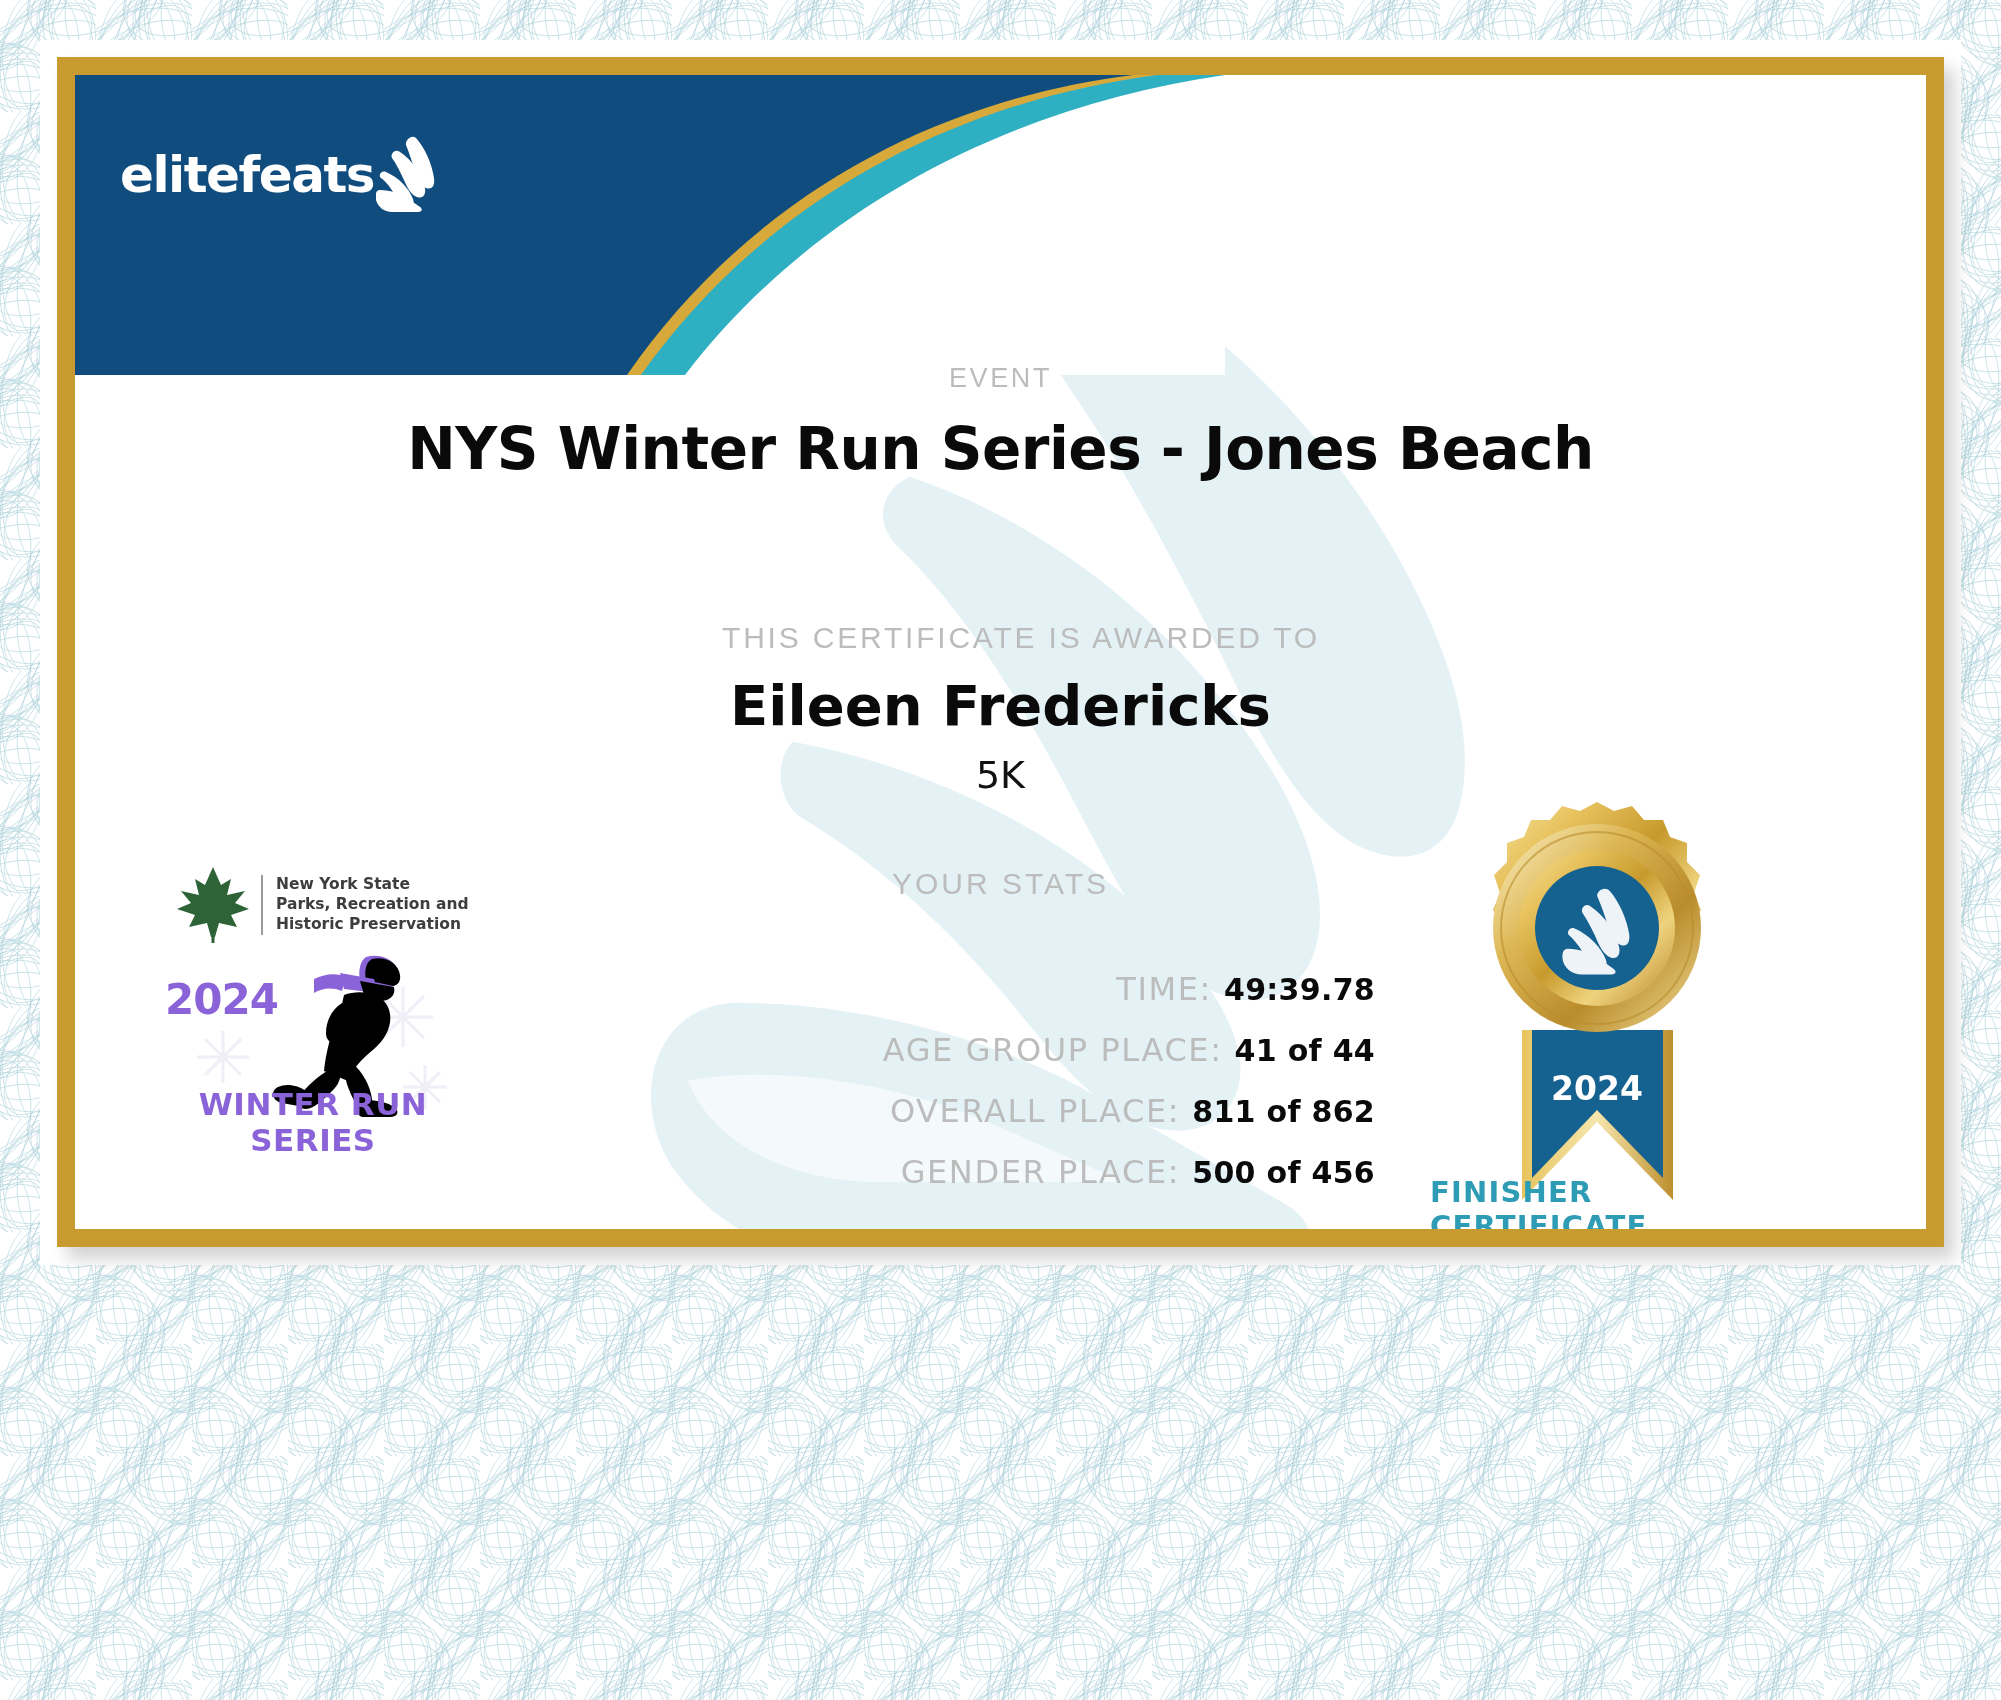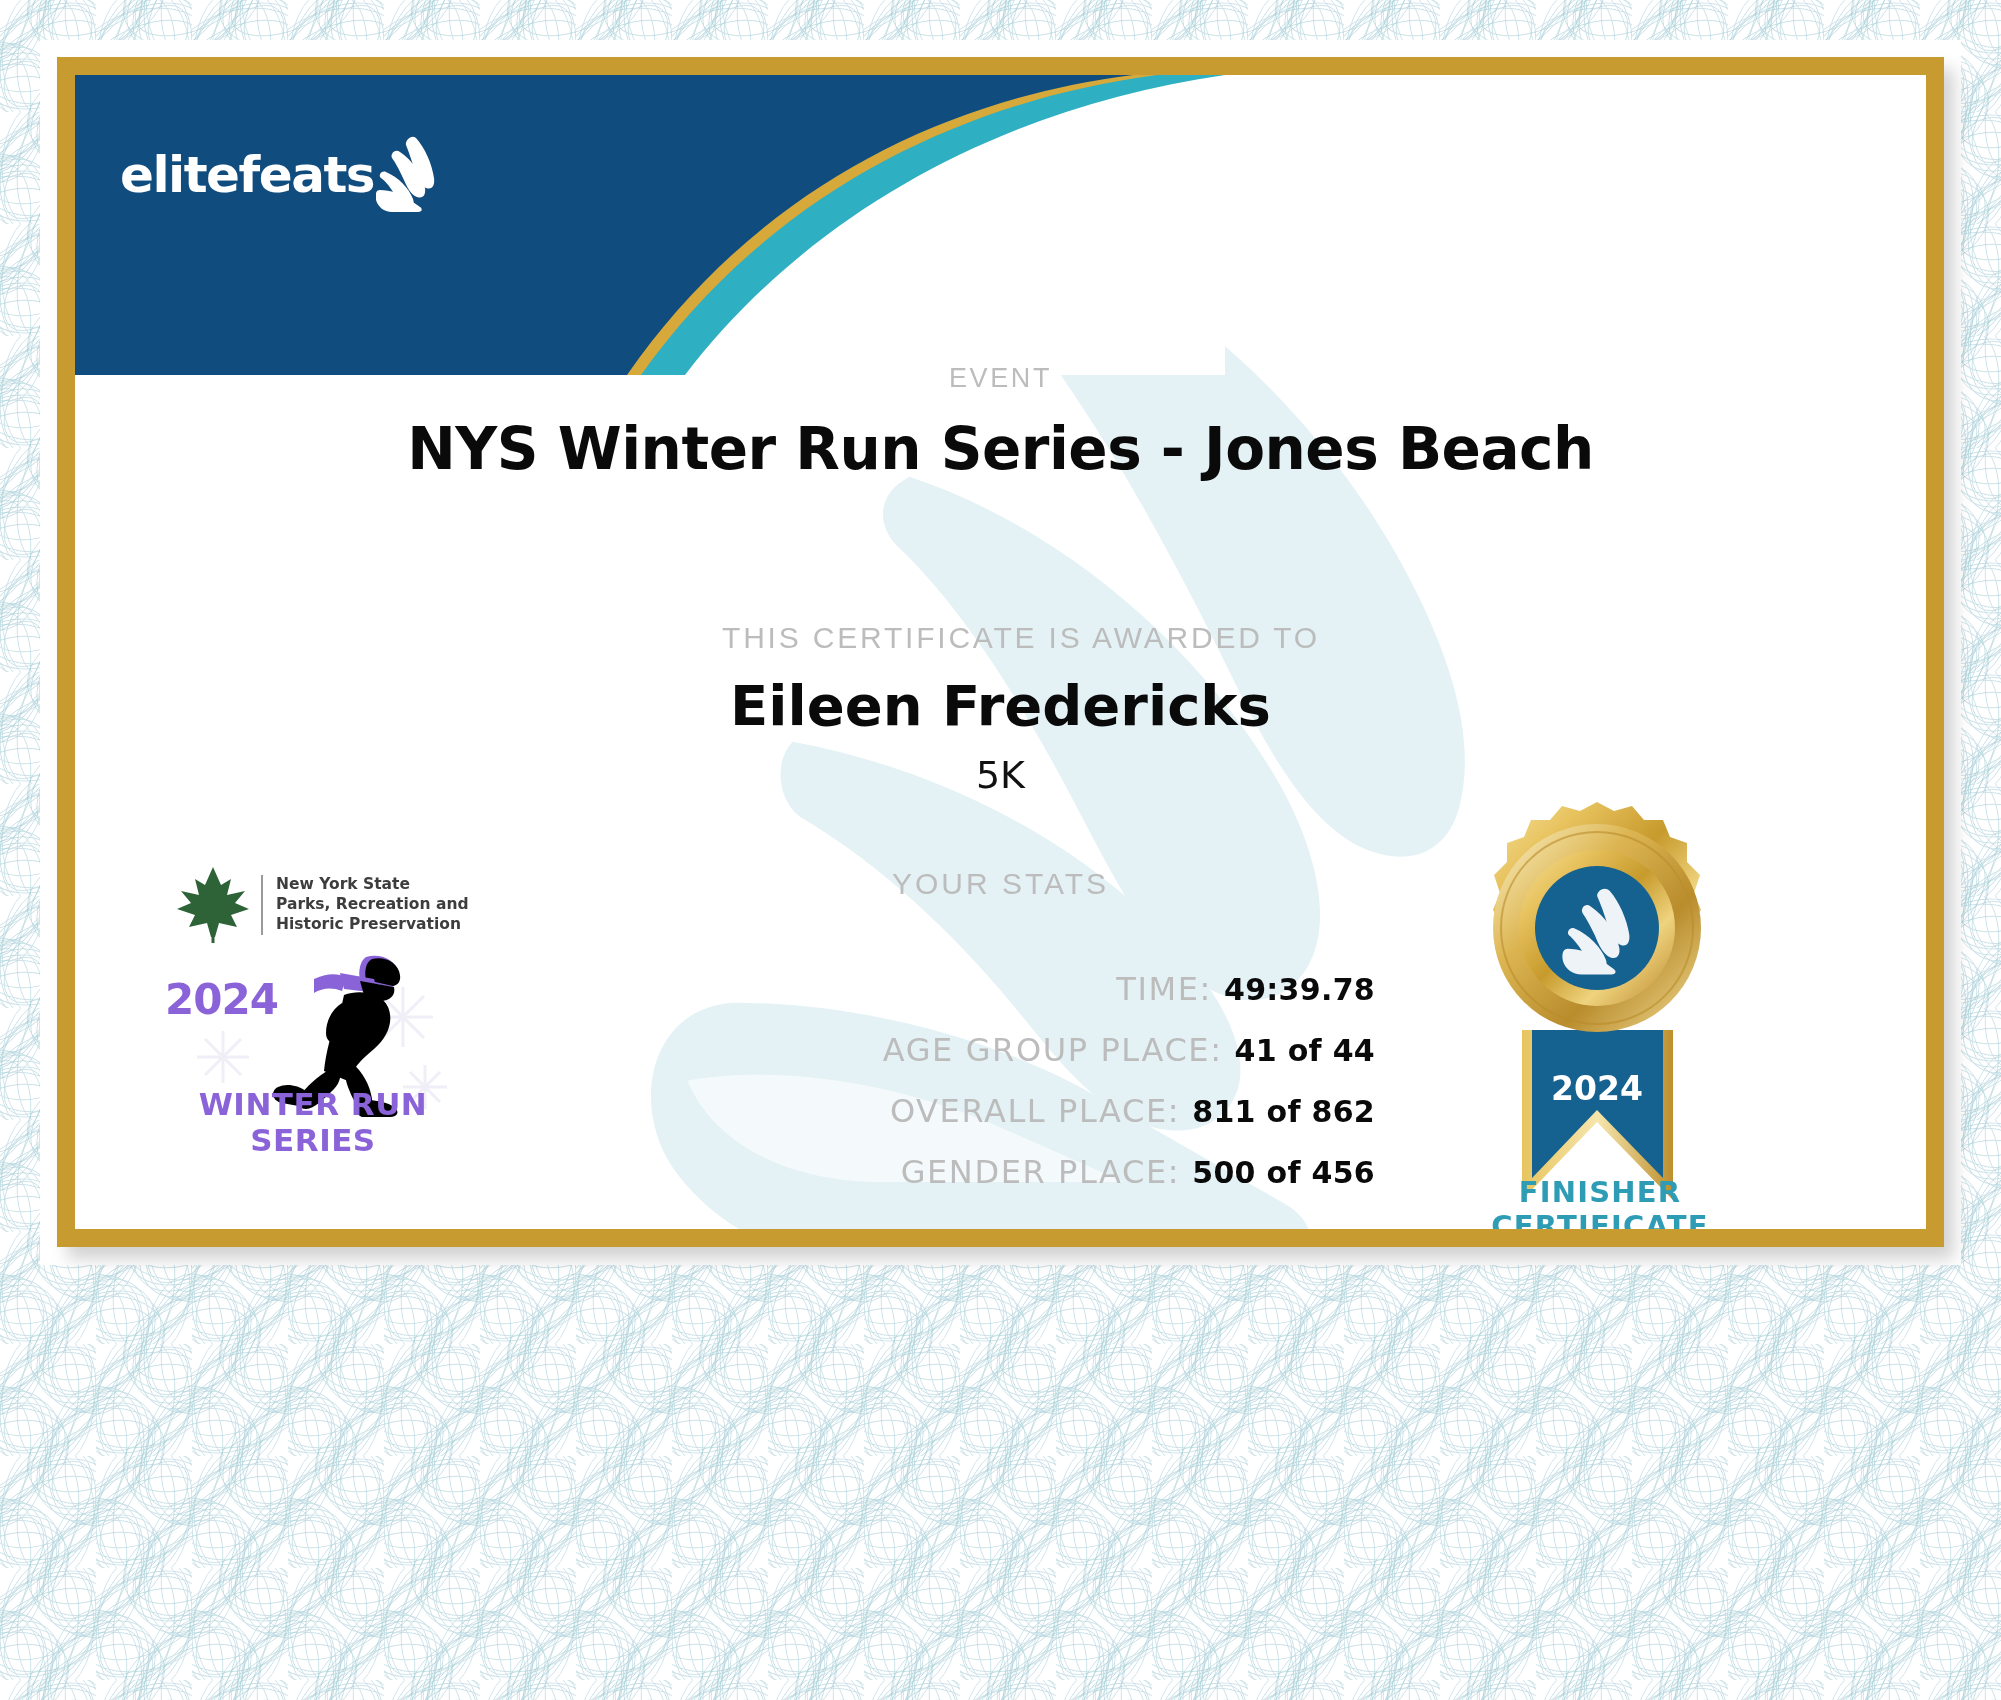--- a/index.html
+++ b/index.html
@@ -189,21 +189,21 @@
   #medal {
     position:absolute;
     left:1385px; top:725px;
     width:275px; height:420px;
     z-index:5;
   }
   #finisher-text {
     position:absolute;
     left:1355px; top:1100px;
     width:340px;
-    text-align:center;
+    text-align:left;
     z-index:5;
     font-family:"DejaVu Sans", sans-serif;
     font-size:29px;
     font-weight:700;
     line-height:1.18;
     color:#2e9cb5;
     letter-spacing:1.2px;
   }
 </style>
 </head>

